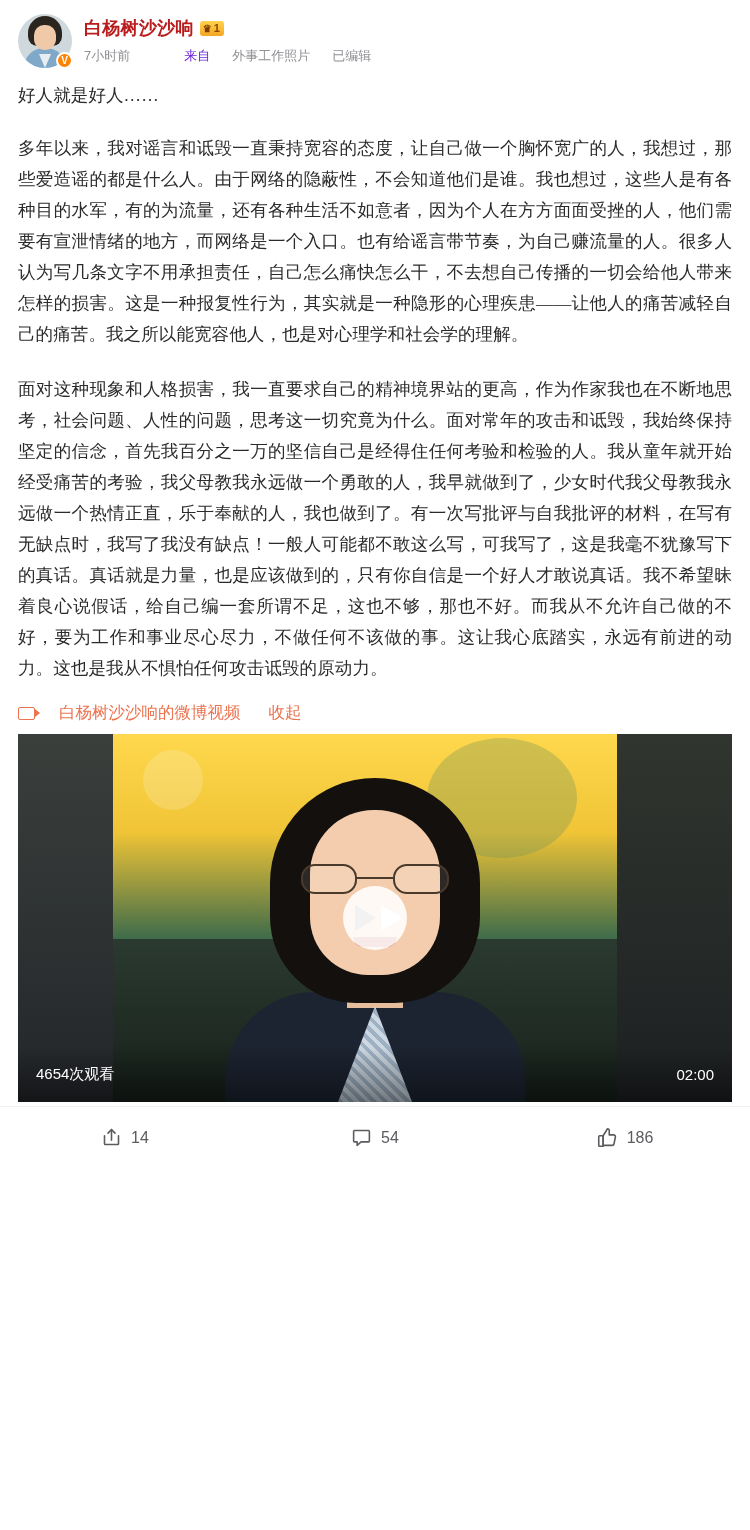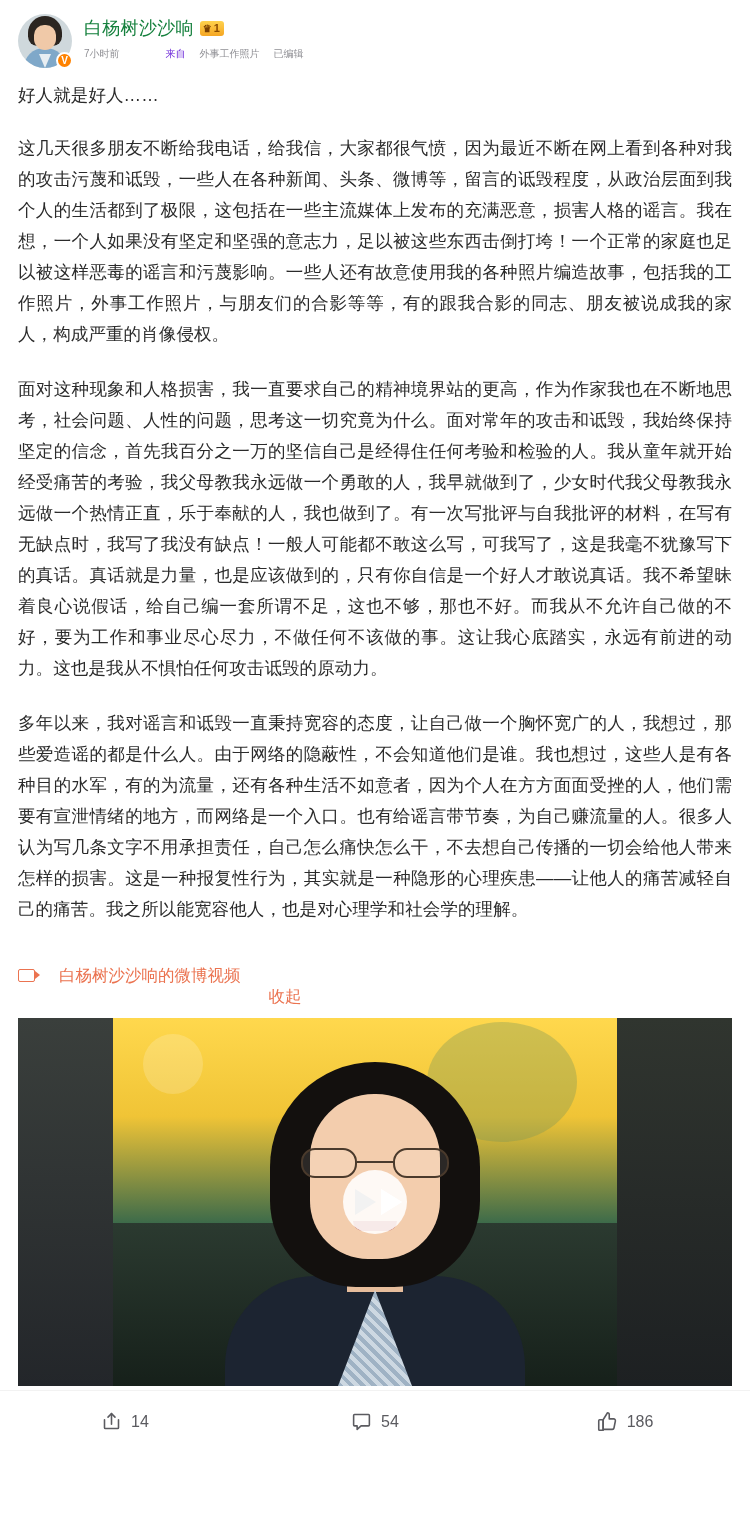--- a/index.html
+++ b/index.html
@@ -80,61 +80,62 @@
     text-align: center;
     font-weight: bold;
   }
   .meta { padding-top: 2px; }
   .name-row {
     display: flex;
     align-items: center;
     gap: 6px;
   }
   .username {
-    color: #15803d;
+    color: #b91c1c;
     font-size: 18px;
-    font-weight: 400;
+    font-weight: 700;
     letter-spacing: .3px;
   }
   .member-badge {
     display: inline-flex;
     align-items: center;
     background: linear-gradient(180deg,#ffd24d,#f5a623);
     color: #8a4b00;
     border-radius: 3px;
     font-size: 11px;
     padding: 1px 4px 1px 3px;
     line-height: 13px;
     font-weight: bold;
     gap: 2px;
   }
   .member-badge .crown { font-size: 10px; color: #7a3f00; }
   .sub-row {
     margin-top: 7px;
-    font-size: 10px;
+    font-size: 13px;
     color: #8f8f94;
     display: flex;
     align-items: center;
-    gap: 14px;
+    gap: 22px;
     flex-wrap: wrap;
   }
   .sub-row .src-label { color: #6d28d9; margin-left: 32px; }
   .sub-row .src-link { color: #8f8f94; }
 
   
   .content {
     padding: 6px 18px 0 18px;
     font-size: 17.5px;
     line-height: 31px;
     color: #2b2b2b;
     letter-spacing: .1px;
   }
   .content p {
     margin: 0 0 24px 0;
     text-align: justify;
+    font-family: Liberation Serif, serif;
   }
   .content p:first-child { margin-bottom: 22px; }
 
   
   .video-link-row {
     padding: 0 18px;
     display: flex;
     align-items: center;
     gap: 24px;
     font-size: 16.5px;
@@ -150,21 +151,21 @@
   }
   .video-icon::after {
     content: "";
     position: absolute;
     right: -6px; top: 1px;
     border-style: solid;
     border-width: 4px 0 4px 5px;
     border-color: transparent transparent transparent #eb7350;
   }
   .video-title { color: #eb7350; }
-  .collapse-link { color: #eb7350; margin-left: 4px; margin-top: 43px; }
+  .collapse-link { color: #eb7350; margin-left: 4px; }
 
   
   .video-card {
     margin: 0 18px;
     width: 714px;
     height: 368px;
     position: relative;
     background: #000;
     overflow: hidden;
   }
@@ -361,23 +362,22 @@
         <span>7小时前</span>
         <span class="src-label">来自</span>
         <span class="src-link">外事工作照片</span>
         <span>已编辑</span>
       </div>
     </div>
   </div>
 
   <div class="content">
     <p>好人就是好人……</p>
-    <p>这几天很多朋友不断给我电话，给我信，大家都很气愤，因为最近不断在网上看到各种对我的攻击污蔑和诋毁，一些人在各种新闻、头条、微博等，留言的诋毁程度，从政治层面到我个人的生活都到了极限，这包括在一些主流媒体上发布的充满恶意，损害人格的谣言。我在想，一个人如果没有坚定和坚强的意志力，足以被这些东西击倒打垮！一个正常的家庭也足以被这样恶毒的谣言和污蔑影响。一些人还有故意使用我的各种照片编造故事，包括我的工作照片，外事工作照片，与朋友们的合影等等，有的跟我合影的同志、朋友被说成我的家人，构成严重的肖像侵权。</p>
+    <p>多年以来，我对谣言和诋毁一直秉持宽容的态度，让自己做一个胸怀宽广的人，我想过，那些爱造谣的都是什么人。由于网络的隐蔽性，不会知道他们是谁。我也想过，这些人是有各种目的水军，有的为流量，还有各种生活不如意者，因为个人在方方面面受挫的人，他们需要有宣泄情绪的地方，而网络是一个入口。也有给谣言带节奏，为自己赚流量的人。很多人认为写几条文字不用承担责任，自己怎么痛快怎么干，不去想自己传播的一切会给他人带来怎样的损害。这是一种报复性行为，其实就是一种隐形的心理疾患——让他人的痛苦减轻自己的痛苦。我之所以能宽容他人，也是对心理学和社会学的理解。</p>
     <p>面对这种现象和人格损害，我一直要求自己的精神境界站的更高，作为作家我也在不断地思考，社会问题、人性的问题，思考这一切究竟为什么。面对常年的攻击和诋毁，我始终保持坚定的信念，首先我百分之一万的坚信自己是经得住任何考验和检验的人。我从童年就开始经受痛苦的考验，我父母教我永远做一个勇敢的人，我早就做到了，少女时代我父母教我永远做一个热情正直，乐于奉献的人，我也做到了。有一次写批评与自我批评的材料，在写有无缺点时，我写了我没有缺点！一般人可能都不敢这么写，可我写了，这是我毫不犹豫写下的真话。真话就是力量，也是应该做到的，只有你自信是一个好人才敢说真话。我不希望昧着良心说假话，给自己编一套所谓不足，这也不够，那也不好。而我从不允许自己做的不好，要为工作和事业尽心尽力，不做任何不该做的事。这让我心底踏实，永远有前进的动力。这也是我从不惧怕任何攻击诋毁的原动力。</p>
-    <p>多年以来，我对谣言和诋毁一直秉持宽容的态度，让自己做一个胸怀宽广的人，我想过，那些爱造谣的都是什么人。由于网络的隐蔽性，不会知道他们是谁。我也想过，这些人是有各种目的水军，有的为流量，还有各种生活不如意者，因为个人在方方面面受挫的人，他们需要有宣泄情绪的地方，而网络是一个入口。也有给谣言带节奏，为自己赚流量的人。很多人认为写几条文字不用承担责任，自己怎么痛快怎么干，不去想自己传播的一切会给他人带来怎样的损害。这是一种报复性行为，其实就是一种隐形的心理疾患——让他人的痛苦减轻自己的痛苦。我之所以能宽容他人，也是对心理学和社会学的理解。</p>
   </div>
 
   <div class="video-link-row">
     <span class="video-icon"></span>
     <span class="video-title">白杨树沙沙响的微博视频</span>
     <span class="collapse-link">收起</span>
   </div>
 
   <div class="video-card">
     <div class="vframe">
@@ -395,20 +395,24 @@
           <span class="bridge"></span>
           <span class="lens r"></span>
         </div>
         <div class="mouth"></div>
         <div class="shirt"></div>
       </div>
     </div>
     <div class="play-btn">
       <span class="tri"></span>
     </div>
+    <div class="video-bottom">
+      <span>4654次观看</span>
+      <span>02:00</span>
+    </div>
   </div>
 
   <div class="actions">
     <div class="action">
       <span class="ico">
         <svg width="21" height="21" viewBox="0 0 24 24" fill="none" stroke="#5b5b60" stroke-width="1.8" stroke-linecap="round" stroke-linejoin="round">
           <path d="M4 10v9a1 1 0 0 0 1 1h14a1 1 0 0 0 1-1v-9"></path>
           <path d="M12 15V3"></path>
           <path d="M8 7l4-4 4 4"></path>
         </svg>

